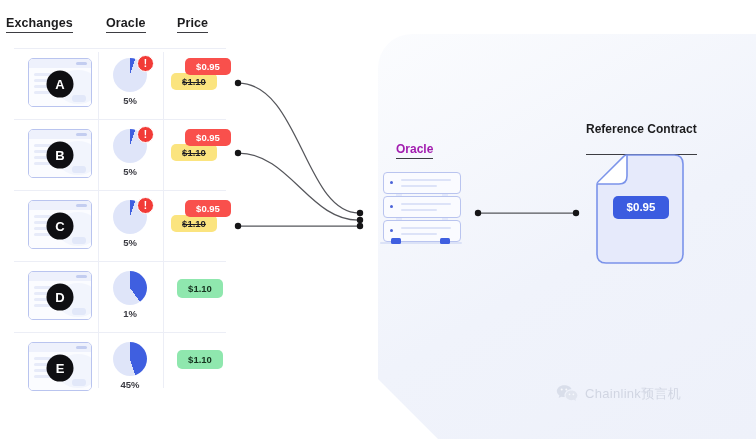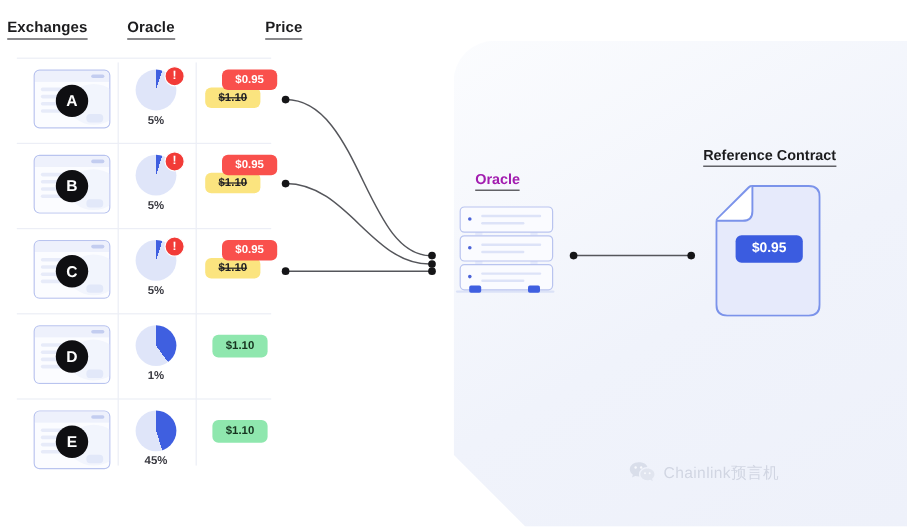--- a/index.html
+++ b/index.html
@@ -38,21 +38,21 @@
     font-size: 12.5px;
     font-weight: bold;
     color: #1c1c1e;
     letter-spacing: .1px;
     border-bottom: 1.4px solid #3d3d42;
     padding-bottom: 2px;
     white-space: nowrap;
   }
   #head-exchanges { left: 6px;  top: 16px; }
   #head-volume    { left: 106px; top: 16px; }
-  #head-price     { left: 177px; top: 16px; margin-left: 44px; }
+  #head-price     { left: 177px; top: 16px; }
 
   
   #table-grid {
     position: absolute;
     left: 0px;
     top: 48px;
     width: 240px;
     height: 344px;
   }
   .row-divider {
@@ -338,21 +338,21 @@
 
   
   #contract-title {
     position: absolute;
     left: 586px;
     top: 122px;
     font-size: 12px;
     font-weight: bold;
     color: #1c1c1e;
     border-bottom: 1.4px solid #3d3d42;
-    padding-bottom: 2px;
+    padding-bottom: 18px;
   }
   #contract-doc {
     position: absolute;
     left: 596px;
     top: 154px;
     width: 88px;
     height: 110px;
   }
   #contract-doc svg { display: block; }
   #contract-price {
@@ -368,21 +368,21 @@
     font-weight: bold;
     display: flex;
     align-items: center;
     justify-content: center;
     line-height: 1;
   }
 
   
   #watermark {
     position: absolute;
-    left: 524px;
+    left: 556px;
     top: 384px;
     display: flex;
     align-items: flex-end;
     gap: 7px;
     opacity: .55;
   }
   #watermark .wm-text {
     font-size: 13px;
     color: #b9bfcf;
     letter-spacing: .3px;

